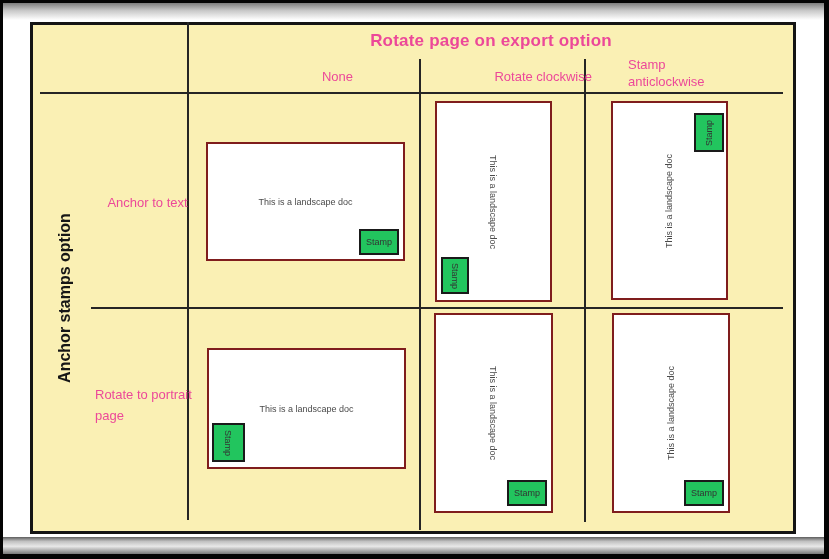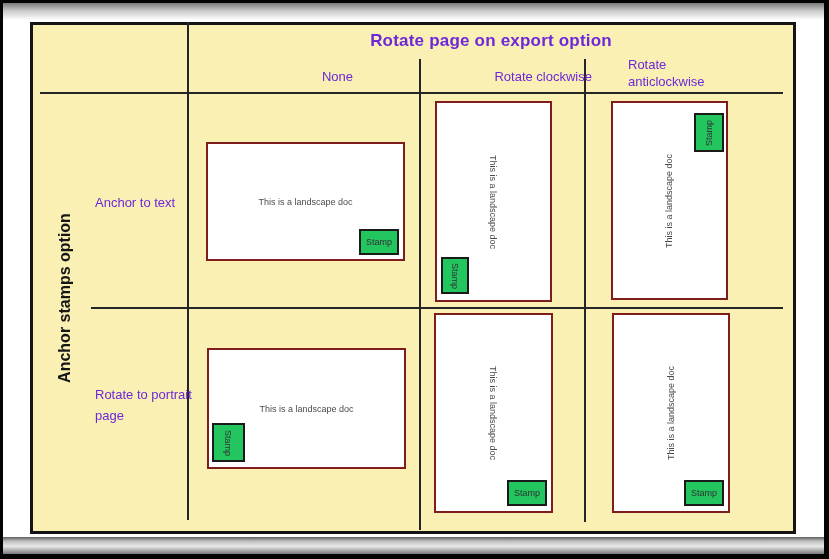--- a/index.html
+++ b/index.html
@@ -14,28 +14,28 @@
   
   .board{position:absolute;left:30px;top:22px;width:766px;height:512px;background:#FAF0B4;border:3px solid #141414;box-sizing:border-box;}
   
   .gline{position:absolute;background:#252525;}
   .v1{left:187px;top:22px;width:2px;height:498px;}
   .v2{left:419px;top:59px;width:2px;height:471px;}
   .v3{left:584px;top:59px;width:2px;height:463px;}
   .h1{left:40px;top:92px;width:743px;height:2px;}
   .h2{left:91px;top:307px;width:692px;height:2px;}
   
-  .t{position:absolute;color:#6d28d9;}
+  .t{position:absolute;color:#ec4899;}
   .title{left:188px;top:31px;width:606px;text-align:center;font-size:17px;font-weight:bold;letter-spacing:.2px;}
   .col-label{font-size:13px;}
   .col-none{left:188px;top:69px;width:231px;text-align:center;padding-left:34px;}
   .col-cw{left:420px;top:69px;width:172px;text-align:right;}
   .col-acw{left:628px;top:56px;width:100px;text-align:left;line-height:17px;}
   .row-label{font-size:13px;line-height:21px;}
-  .row-1{left:95px;top:192px;width:105px;}
+  .row-1{left:95px;top:192px;width:105px;text-align:center;}
   .row-2{left:95px;top:384px;width:100px;}
   .vlabel{position:absolute;left:50px;top:207px;width:30px;height:182px;display:flex;align-items:center;justify-content:center;}
   .vlabel span{display:block;transform:rotate(-90deg);white-space:nowrap;font-size:16px;font-weight:bold;color:#161616;}
   
   .doc{position:absolute;background:#ffffff;border:2px solid #7f1d1d;box-sizing:border-box;display:flex;align-items:center;justify-content:center;}
   .doc-text{font-size:9px;color:#4a4a4a;white-space:nowrap;display:block;}
   .rot-cw{transform:rotate(90deg);}
   .rot-acw{transform:rotate(-90deg);}
   .d-a{left:206px;top:142px;width:199px;height:119px;}
   .d-b{left:435px;top:101px;width:117px;height:201px;}
@@ -64,21 +64,21 @@
 
   <div class="gline v1"></div>
   <div class="gline v2"></div>
   <div class="gline v3"></div>
   <div class="gline h1"></div>
   <div class="gline h2"></div>
 
   <div class="t title">Rotate page on export option</div>
   <div class="t col-label col-none">None</div>
   <div class="t col-label col-cw">Rotate clockwise</div>
-  <div class="t col-label col-acw">Rotate anticlockwise</div>
+  <div class="t col-label col-acw">Stamp anticlockwise</div>
 
   <div class="vlabel">
     <span>Anchor stamps option</span>
   </div>
   <div class="t row-label row-1">Anchor to text</div>
   <div class="t row-label row-2">Rotate to portrait page</div>
 
   <div class="doc d-a">
     <span class="doc-text">This is a landscape doc</span>
     <div class="stamp s-a">

